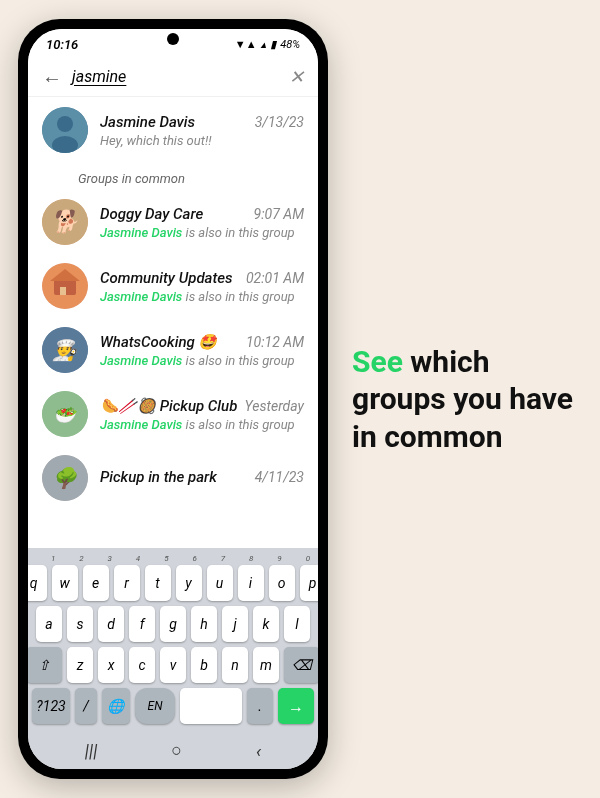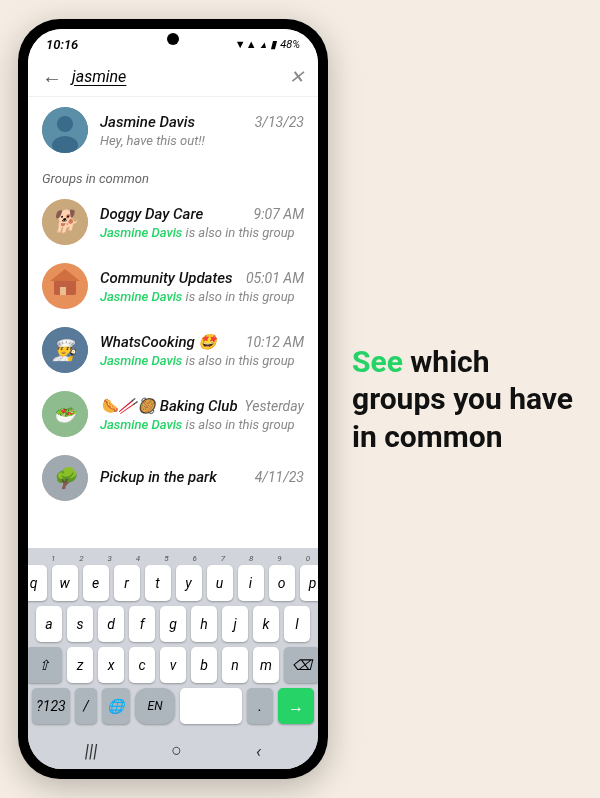--- a/index.html
+++ b/index.html
@@ -155,20 +155,21 @@
       font-size: 13px;
       color: #888;
     }
 
     
     .section-label {
       font-size: 13px;
       color: #666;
       padding: 8px 14px 4px 14px;
       background: #fff;
+      margin-left: 36px;
     }
 
     .group-item {
       display: flex;
       align-items: center;
       padding: 9px 14px;
       gap: 12px;
       background: #fff;
     }
     .group-avatar {
@@ -335,21 +336,21 @@
               <circle cx="23" cy="23" r="23" fill="#5b8fa8"></circle>
               <circle cx="23" cy="17" r="8" fill="#3a6b8a"></circle>
               <ellipse cx="23" cy="38" rx="13" ry="9" fill="#3a6b8a"></ellipse>
             </svg>
           </div>
           <div class="item-text">
             <div class="item-top">
               <span class="item-name">Jasmine Davis</span>
               <span class="item-time">3/13/23</span>
             </div>
-            <div class="item-preview">Hey, have this out!!</div>
+            <div class="item-preview">Hey, which this out!!</div>
           </div>
         </div>
 
         <div class="section-label">Groups in common</div>
 
         <div class="group-item">
           <div class="group-avatar dogday">
             <svg width="46" height="46" viewBox="0 0 46 46">
               <circle cx="23" cy="23" r="23" fill="#c9a87c"></circle>
               <text x="23" y="30" text-anchor="middle" font-size="22">🐕</text>
@@ -372,21 +373,21 @@
             <svg width="46" height="46" viewBox="0 0 46 46">
               <circle cx="23" cy="23" r="23" fill="#e8905a"></circle>
               <rect x="12" y="16" width="22" height="16" rx="2" fill="#c06040"></rect>
               <rect x="18" y="24" width="6" height="8" fill="#e8c090"></rect>
               <polygon points="8,18 23,6 38,18" fill="#d07040"></polygon>
             </svg>
           </div>
           <div class="item-text">
             <div class="item-top">
               <span class="group-name">Community Updates</span>
-              <span class="item-time">05:01 AM</span>
+              <span class="item-time">02:01 AM</span>
             </div>
             <div class="group-common">
               <span class="green-name">Jasmine Davis</span>
               <span> is also in this group</span>
             </div>
           </div>
         </div>
 
         <div class="group-item">
           <div class="group-avatar cooking">
@@ -409,21 +410,21 @@
 
         <div class="group-item">
           <div class="group-avatar baking">
             <svg width="46" height="46" viewBox="0 0 46 46">
               <circle cx="23" cy="23" r="23" fill="#8fbc8f"></circle>
               <text x="23" y="30" text-anchor="middle" font-size="18">🥗</text>
             </svg>
           </div>
           <div class="item-text">
             <div class="item-top">
-              <span class="group-name">🌭🥢🥘 Baking Club</span>
+              <span class="group-name">🌭🥢🥘 Pickup Club</span>
               <span class="item-time">Yesterday</span>
             </div>
             <div class="group-common">
               <span class="green-name">Jasmine Davis</span>
               <span> is also in this group</span>
             </div>
           </div>
         </div>
 
         <div class="group-item">

